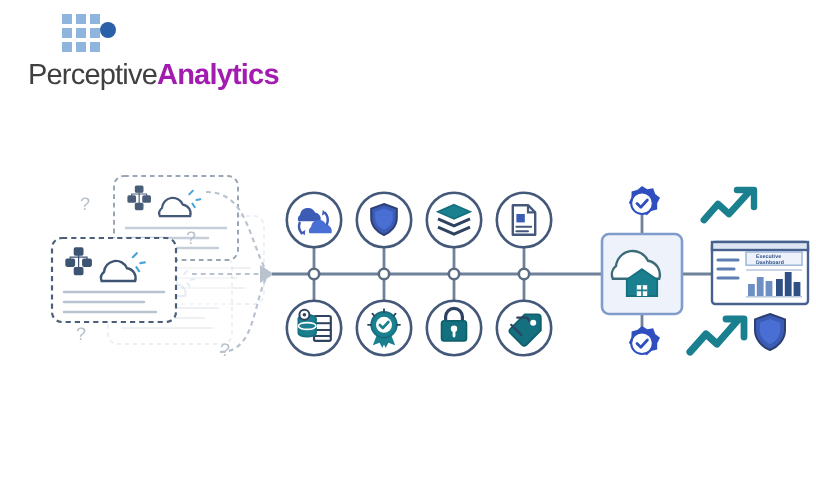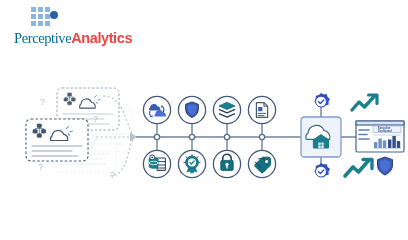--- a/index.html
+++ b/index.html
@@ -50,22 +50,22 @@
   }
   #logo-text {
     position: absolute;
     left: 0;
     top: 24px;
     font-size: 14.5px;
     letter-spacing: -0.4px;
     white-space: nowrap;
     color: #55606b;
   }
-  #logo-text .w1 { color: #0369a1; font-weight: 400; font-family: Liberation Serif, serif; }
-  #logo-text .w2 { color: #ef4444; font-weight: 700; }
+  #logo-text .w1 { color: #404040; font-weight: 400; }
+  #logo-text .w2 { color: #a21caf; font-weight: 700; }
 
   
   #diagram {
     position: absolute;
     left: 0;
     top: 0;
     width: 408px;
     height: 240px;
   }
   #diagram svg { display: block; }

